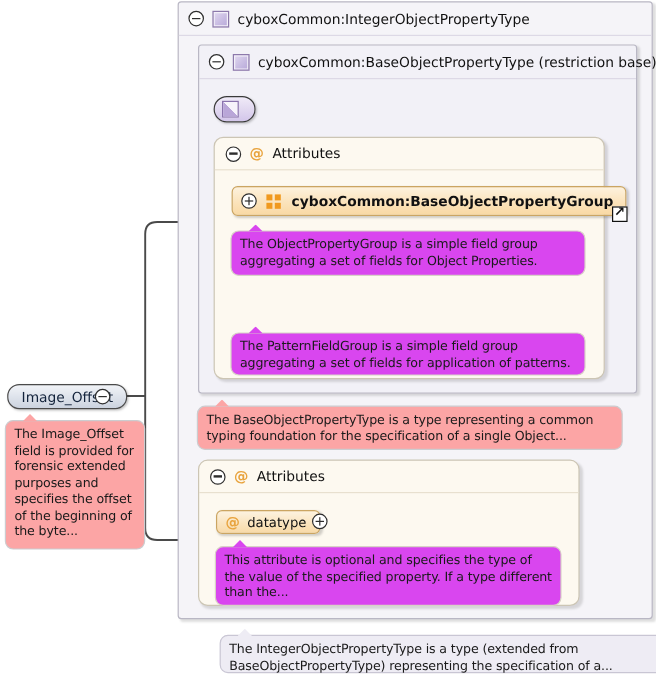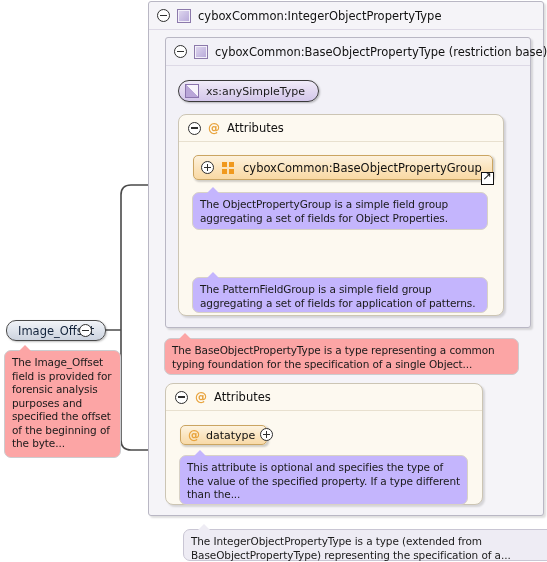--- a/index.html
+++ b/index.html
@@ -24,21 +24,21 @@
     letter-spacing: -0.1px;
   }
   .bubble::before {
     content: "";
     position: absolute;
     top: -6px; left: 14px;
     width: 12px; height: 6px;
     background: inherit;
     clip-path: polygon(0 100%, 50% 0, 100% 100%);
   }
-  .bubble.cream { background: #c4b5fd; border-color: #d8d2c6; }
+  .bubble.cream { background: #d946ef; border-color: #d8d2c6; }
   .bubble.grey  { background: #fca5a5; border-color: #cccccf; }
   .bubble.lav   { background: #eeecf4; border-color: #c9c6d4; margin-left: 40px; }
 
   
   .typebox {
     position: absolute;
     background: #f2f1f7;
     border: 1px solid #b9b7c4;
     border-radius: 3px;
     box-shadow: 2px 2px 2px rgba(0,0,0,0.13);
@@ -164,20 +164,21 @@
     position: absolute;
     display: flex; align-items: center; gap: 8px;
     height: 25px;
     padding: 0 10px 0 7px;
     border: 1px solid #cba562;
     border-radius: 5px;
     background: linear-gradient(to bottom, #fdf2de 0%, #fbe3bb 55%, #f9d9a4 100%);
     font-size: 11.5px; color: #111;
     box-shadow: 1.5px 1.5px 2px rgba(0,0,0,0.18);
     white-space: nowrap;
+    font-weight: bold;
   }
   .extarrow {
     position: absolute;
     right: -2px; bottom: -6px;
     width: 13px; height: 13px;
     background: #ffffff;
     border: 1.3px solid #111;
   }
   .extarrow::after {
     content: "\2197";
@@ -214,42 +215,41 @@
     <path d="M 33 150 L 33 15 Q 33 5 43 5 L 78 5"></path>
     <path d="M 33 150 L 33 260 Q 33 270 43 270 L 78 270"></path>
   </svg>
 
   <div class="elpill" style="left:6px; top:320px;">
     <span>Image_Offset</span>
   </div>
   <div class="circ" style="position:absolute; left:79px; top:324px;"></div>
 
   <div class="bubble grey" style="left:4px; top:350px; width:117px; height:108px;">
-    <span>The Image_Offset field is provided for forensic analysis purposes and specified the offset of the beginning of the byte...</span>
+    <span>The Image_Offset field is provided for forensic extended purposes and specifies the offset of the beginning of the byte...</span>
   </div>
 
   <div class="typebox outer" style="left:148px; top:1px; width:396px; height:515px;">
     <div class="hdr">
       <span class="circ"></span>
       <span class="cticon"></span>
       <span>cyboxCommon:IntegerObjectPropertyType</span>
     </div>
   </div>
 
   <div class="typebox" style="left:165px; top:37px; width:366px; height:291px;">
     <div class="hdr">
       <span class="circ"></span>
       <span class="cticon"></span>
       <span>cyboxCommon:BaseObjectPropertyType (restriction base)</span>
     </div>
   </div>
 
   <div class="stpill" style="left:178px; top:80px;">
     <span class="sticon"></span>
-    <span>xs:anySimpleType</span>
   </div>
 
   <div class="attrbox" style="left:178px; top:114px; width:326px; height:202px;">
     <div class="hdr">
       <span class="circ"></span>
       <span class="at-sym">@</span>
       <span>Attributes</span>
     </div>
   </div>
 

